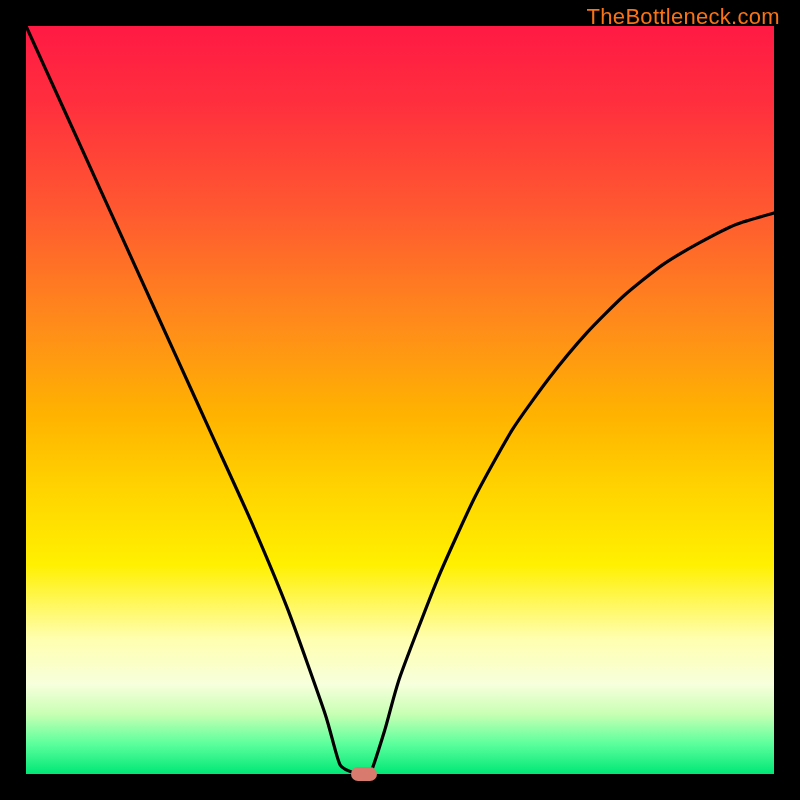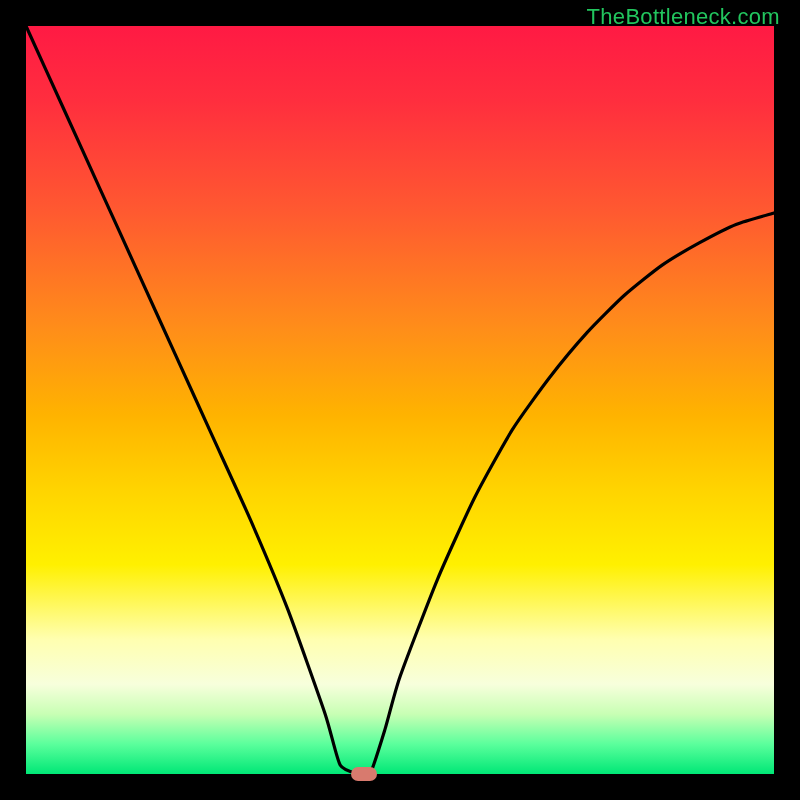--- a/index.html
+++ b/index.html
@@ -35,21 +35,21 @@
       #f7ffdc 88%,
       #c8ffb4 92%,
       #5bff9c 96%,
       #00e776 100%
     );
   }
   .watermark {
     position: absolute;
     top: 4px;
     right: 20px;
-    color: #22c55e;
+    color: #f97316;
     font-size: 22px;
     font-weight: 500;
     letter-spacing: 0.3px;
     user-select: none;
   }
   svg.curve {
     position: absolute;
     left: 0;
     top: 0;
     width: 748px;

